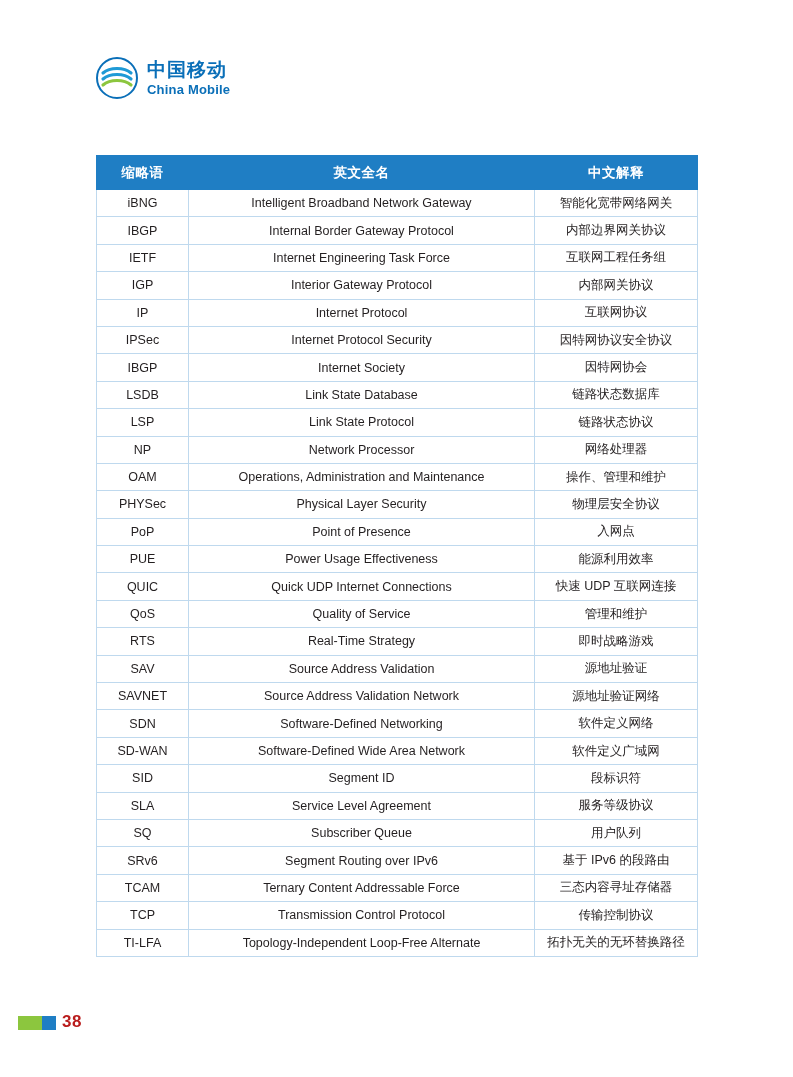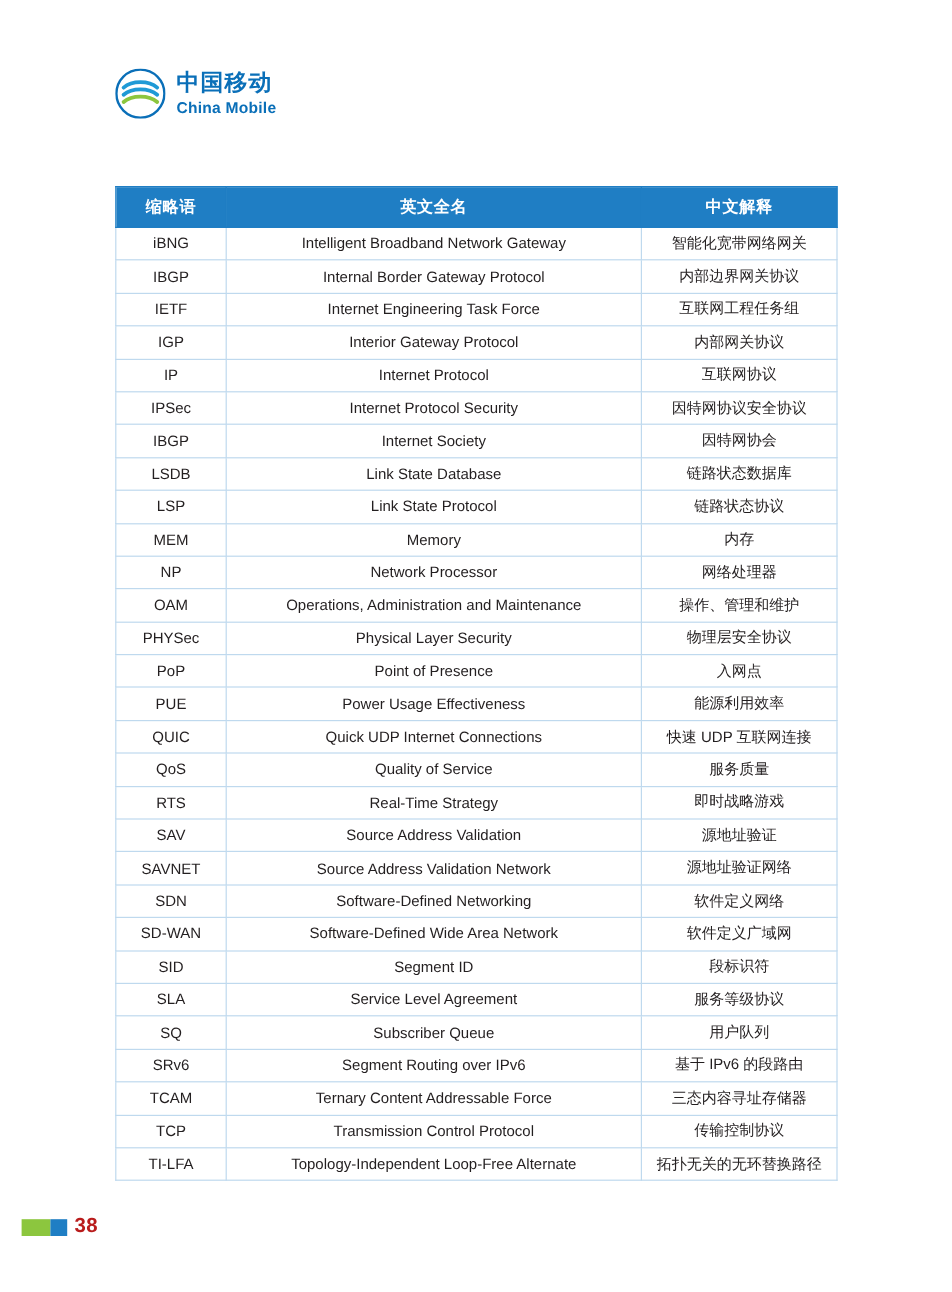--- a/index.html
+++ b/index.html
@@ -198,25 +198,20 @@
           <td class="abbr">LSDB</td>
           <td class="full">Link State Database</td>
           <td class="cn">链路状态数据库</td>
         </tr>
         <tr>
           <td class="abbr">LSP</td>
           <td class="full">Link State Protocol</td>
           <td class="cn">链路状态协议</td>
         </tr>
         <tr>
-          <td class="abbr">MEM</td>
-          <td class="full">Memory</td>
-          <td class="cn">内存</td>
-        </tr>
-        <tr>
           <td class="abbr">NP</td>
           <td class="full">Network Processor</td>
           <td class="cn">网络处理器</td>
         </tr>
         <tr>
           <td class="abbr">OAM</td>
           <td class="full">Operations, Administration and Maintenance</td>
           <td class="cn">操作、管理和维护</td>
         </tr>
         <tr>
@@ -235,21 +230,21 @@
           <td class="cn">能源利用效率</td>
         </tr>
         <tr>
           <td class="abbr">QUIC</td>
           <td class="full">Quick UDP Internet Connections</td>
           <td class="cn">快速 UDP 互联网连接</td>
         </tr>
         <tr>
           <td class="abbr">QoS</td>
           <td class="full">Quality of Service</td>
-          <td class="cn">服务质量</td>
+          <td class="cn">管理和维护</td>
         </tr>
         <tr>
           <td class="abbr">RTS</td>
           <td class="full">Real-Time Strategy</td>
           <td class="cn">即时战略游戏</td>
         </tr>
         <tr>
           <td class="abbr">SAV</td>
           <td class="full">Source Address Validation</td>
           <td class="cn">源地址验证</td>

